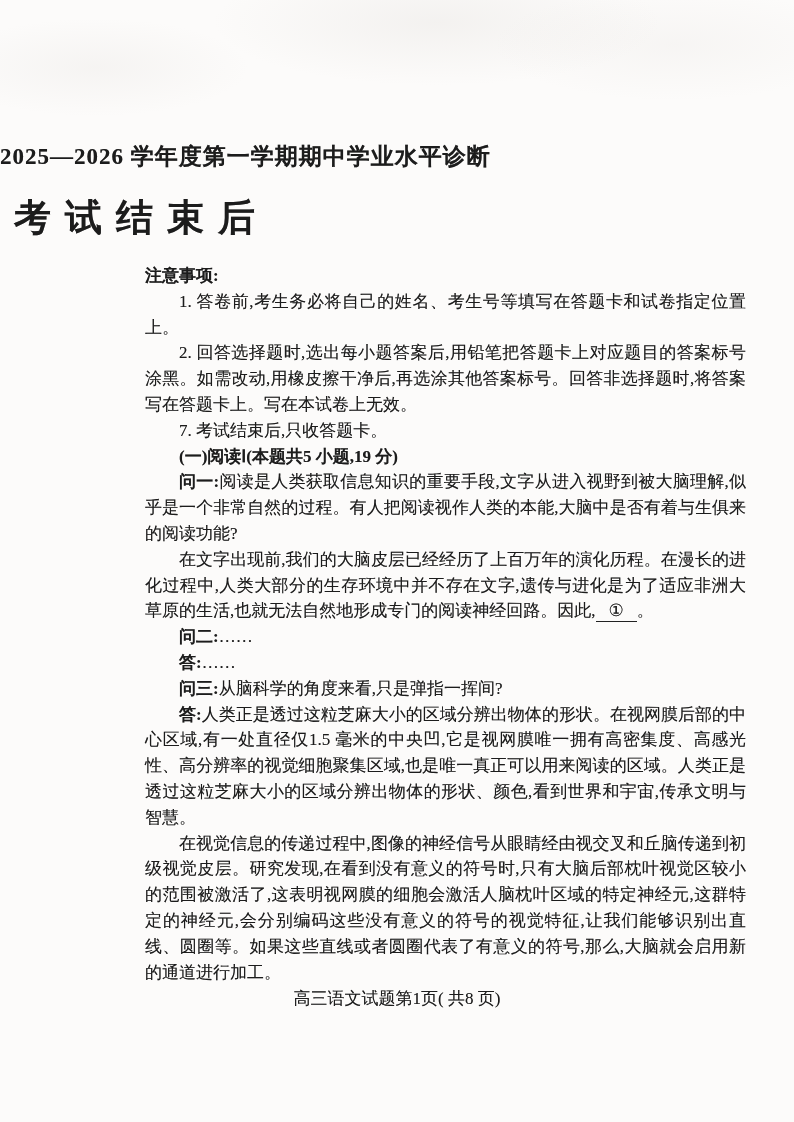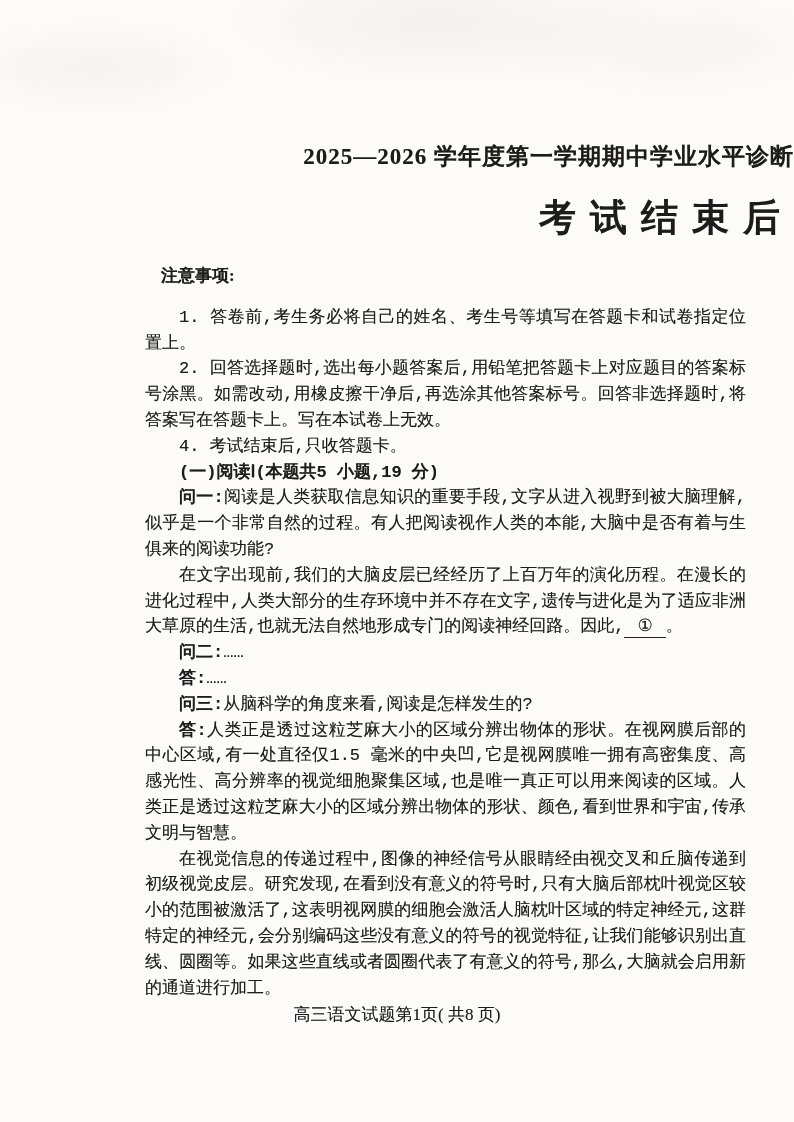--- a/index.html
+++ b/index.html
@@ -11,42 +11,42 @@
   .sheet{
     position:relative;width:794px;height:1122px;box-sizing:border-box;
     background:
       radial-gradient(ellipse 320px 90px at 55% 2%, rgba(198,192,186,0.16), transparent 70%),
       radial-gradient(ellipse 220px 70px at 12% 6%, rgba(198,192,186,0.12), transparent 70%),
       radial-gradient(ellipse 260px 80px at 85% 4%, rgba(198,192,186,0.10), transparent 70%),
       #fcfbfa;
     color:#1c1c1c;
     padding-top:141px;
   }
-  .doc-header{width:100%;text-align:right;}
+  .doc-header{width:100%;text-align:left;}
   .exam-session{
     font-size:23px;font-weight:bold;letter-spacing:1px;
     line-height:32px;
     text-shadow:0 0 0.5px rgba(30,30,30,0.55);
   }
   .exam-title{
     margin-top:22px;
     font-size:37px;font-weight:bold;letter-spacing:14px;text-indent:14px;
     line-height:46px;
     text-shadow:0 0 0.6px rgba(30,30,30,0.6);
   }
   .content{
     margin:22px auto 0 145px;
     width:601px;
     font-size:17px;
     line-height:25.8px;
     text-align:justify;
     text-shadow:0 0 0.4px rgba(30,30,30,0.45);
   }
-  .para{text-indent:2em;margin:0;font-family:Liberation Mono, monospace;}
-  .noindent{text-indent:0;margin:16px;}
+  .para{text-indent:2em;margin:0;}
+  .noindent{text-indent:0;margin:0;}
   .bold{font-weight:bold;}
   .blank{
     display:inline-block;
     border-bottom:1.4px solid #222;
     padding:0 13px;
     line-height:20px;
     text-indent:0;
   }
   .page-footer{
     margin-top:1px;
@@ -64,34 +64,34 @@
   <div class="doc-header">
     <div class="exam-session">2025—2026 学年度第一学期期中学业水平诊断</div>
     <div class="exam-title">考试结束后</div>
   </div>
 
   <div class="content">
 
     <p class="noindent bold">注意事项:</p>
     <p class="para">1. 答卷前,考生务必将自己的姓名、考生号等填写在答题卡和试卷指定位置上。</p>
     <p class="para">2. 回答选择题时,选出每小题答案后,用铅笔把答题卡上对应题目的答案标号涂黑。如需改动,用橡皮擦干净后,再选涂其他答案标号。回答非选择题时,将答案写在答题卡上。写在本试卷上无效。</p>
-    <p class="para">4. 考试结束后,只收答题卡。</p>
+    <p class="para">7. 考试结束后,只收答题卡。</p>
 
     <p class="para bold">(一)阅读Ⅰ(本题共5 小题,19 分)</p>
 
     <p class="para"><span class="bold">问一:</span><span>阅读是人类获取信息知识的重要手段,文字从进入视野到被大脑理解,似乎是一个非常自然的过程。有人把阅读视作人类的本能,大脑中是否有着与生俱来的阅读功能?</span></p>
 
 
     <p class="para"><span>在文字出现前,我们的大脑皮层已经经历了上百万年的演化历程。在漫长的进化过程中,人类大部分的生存环境中并不存在文字,遗传与进化是为了适应非洲大草原的生活,也就无法自然地形成专门的阅读神经回路。因此,</span><span class="blank">①</span><span>。</span></p>
 
     <p class="para"><span class="bold">问二:</span><span>……</span></p>
 
     <p class="para"><span class="bold">答:</span><span>……</span></p>
 
-    <p class="para"><span class="bold">问三:</span><span>从脑科学的角度来看,阅读是怎样发生的?</span></p>
+    <p class="para"><span class="bold">问三:</span><span>从脑科学的角度来看,只是弹指一挥间?</span></p>
 
     <p class="para"><span class="bold">答:</span><span>人类正是透过这粒芝麻大小的区域分辨出物体的形状。在视网膜后部的中心区域,有一处直径仅1.5 毫米的中央凹,它是视网膜唯一拥有高密集度、高感光性、高分辨率的视觉细胞聚集区域,也是唯一真正可以用来阅读的区域。人类正是透过这粒芝麻大小的区域分辨出物体的形状、颜色,看到世界和宇宙,传承文明与智慧。</span></p>
 
     <p class="para">在视觉信息的传递过程中,图像的神经信号从眼睛经由视交叉和丘脑传递到初级视觉皮层。研究发现,在看到没有意义的符号时,只有大脑后部枕叶视觉区较小的范围被激活了,这表明视网膜的细胞会激活人脑枕叶区域的特定神经元,这群特定的神经元,会分别编码这些没有意义的符号的视觉特征,让我们能够识别出直线、圆圈等。如果这些直线或者圆圈代表了有意义的符号,那么,大脑就会启用新的通道进行加工。</p>
 
   </div>
 
   <div class="page-footer">高三语文试题第1页( 共8 页)</div>
 
 </div>

